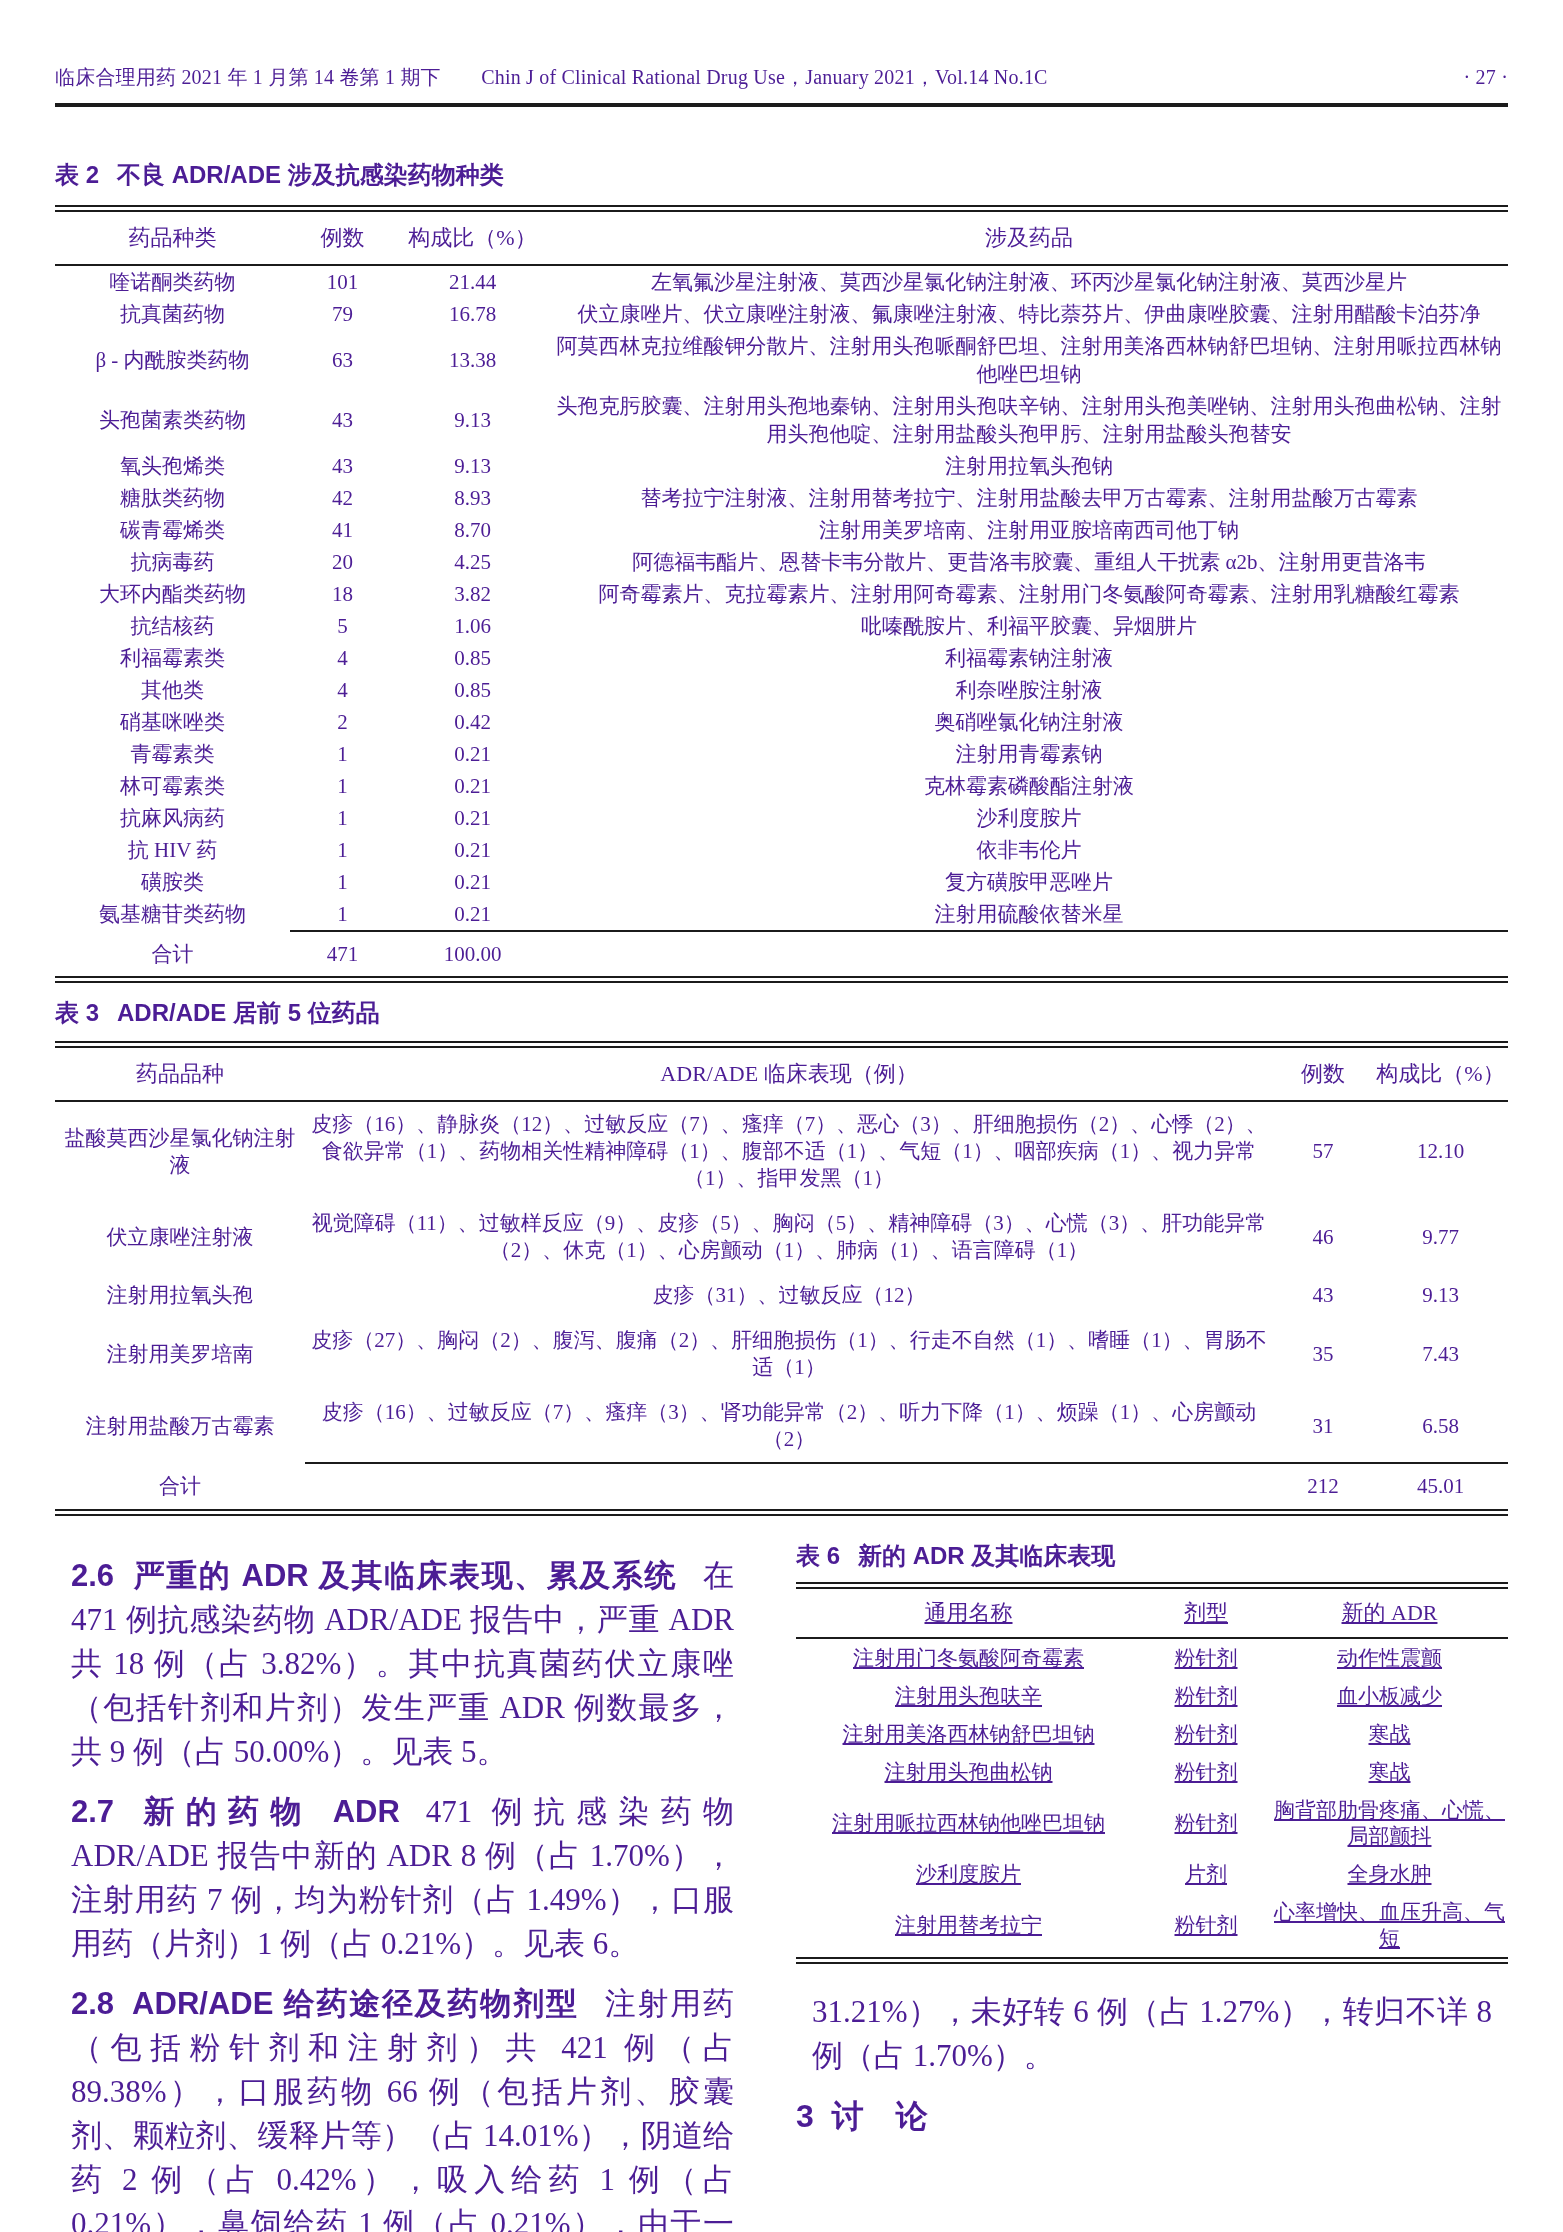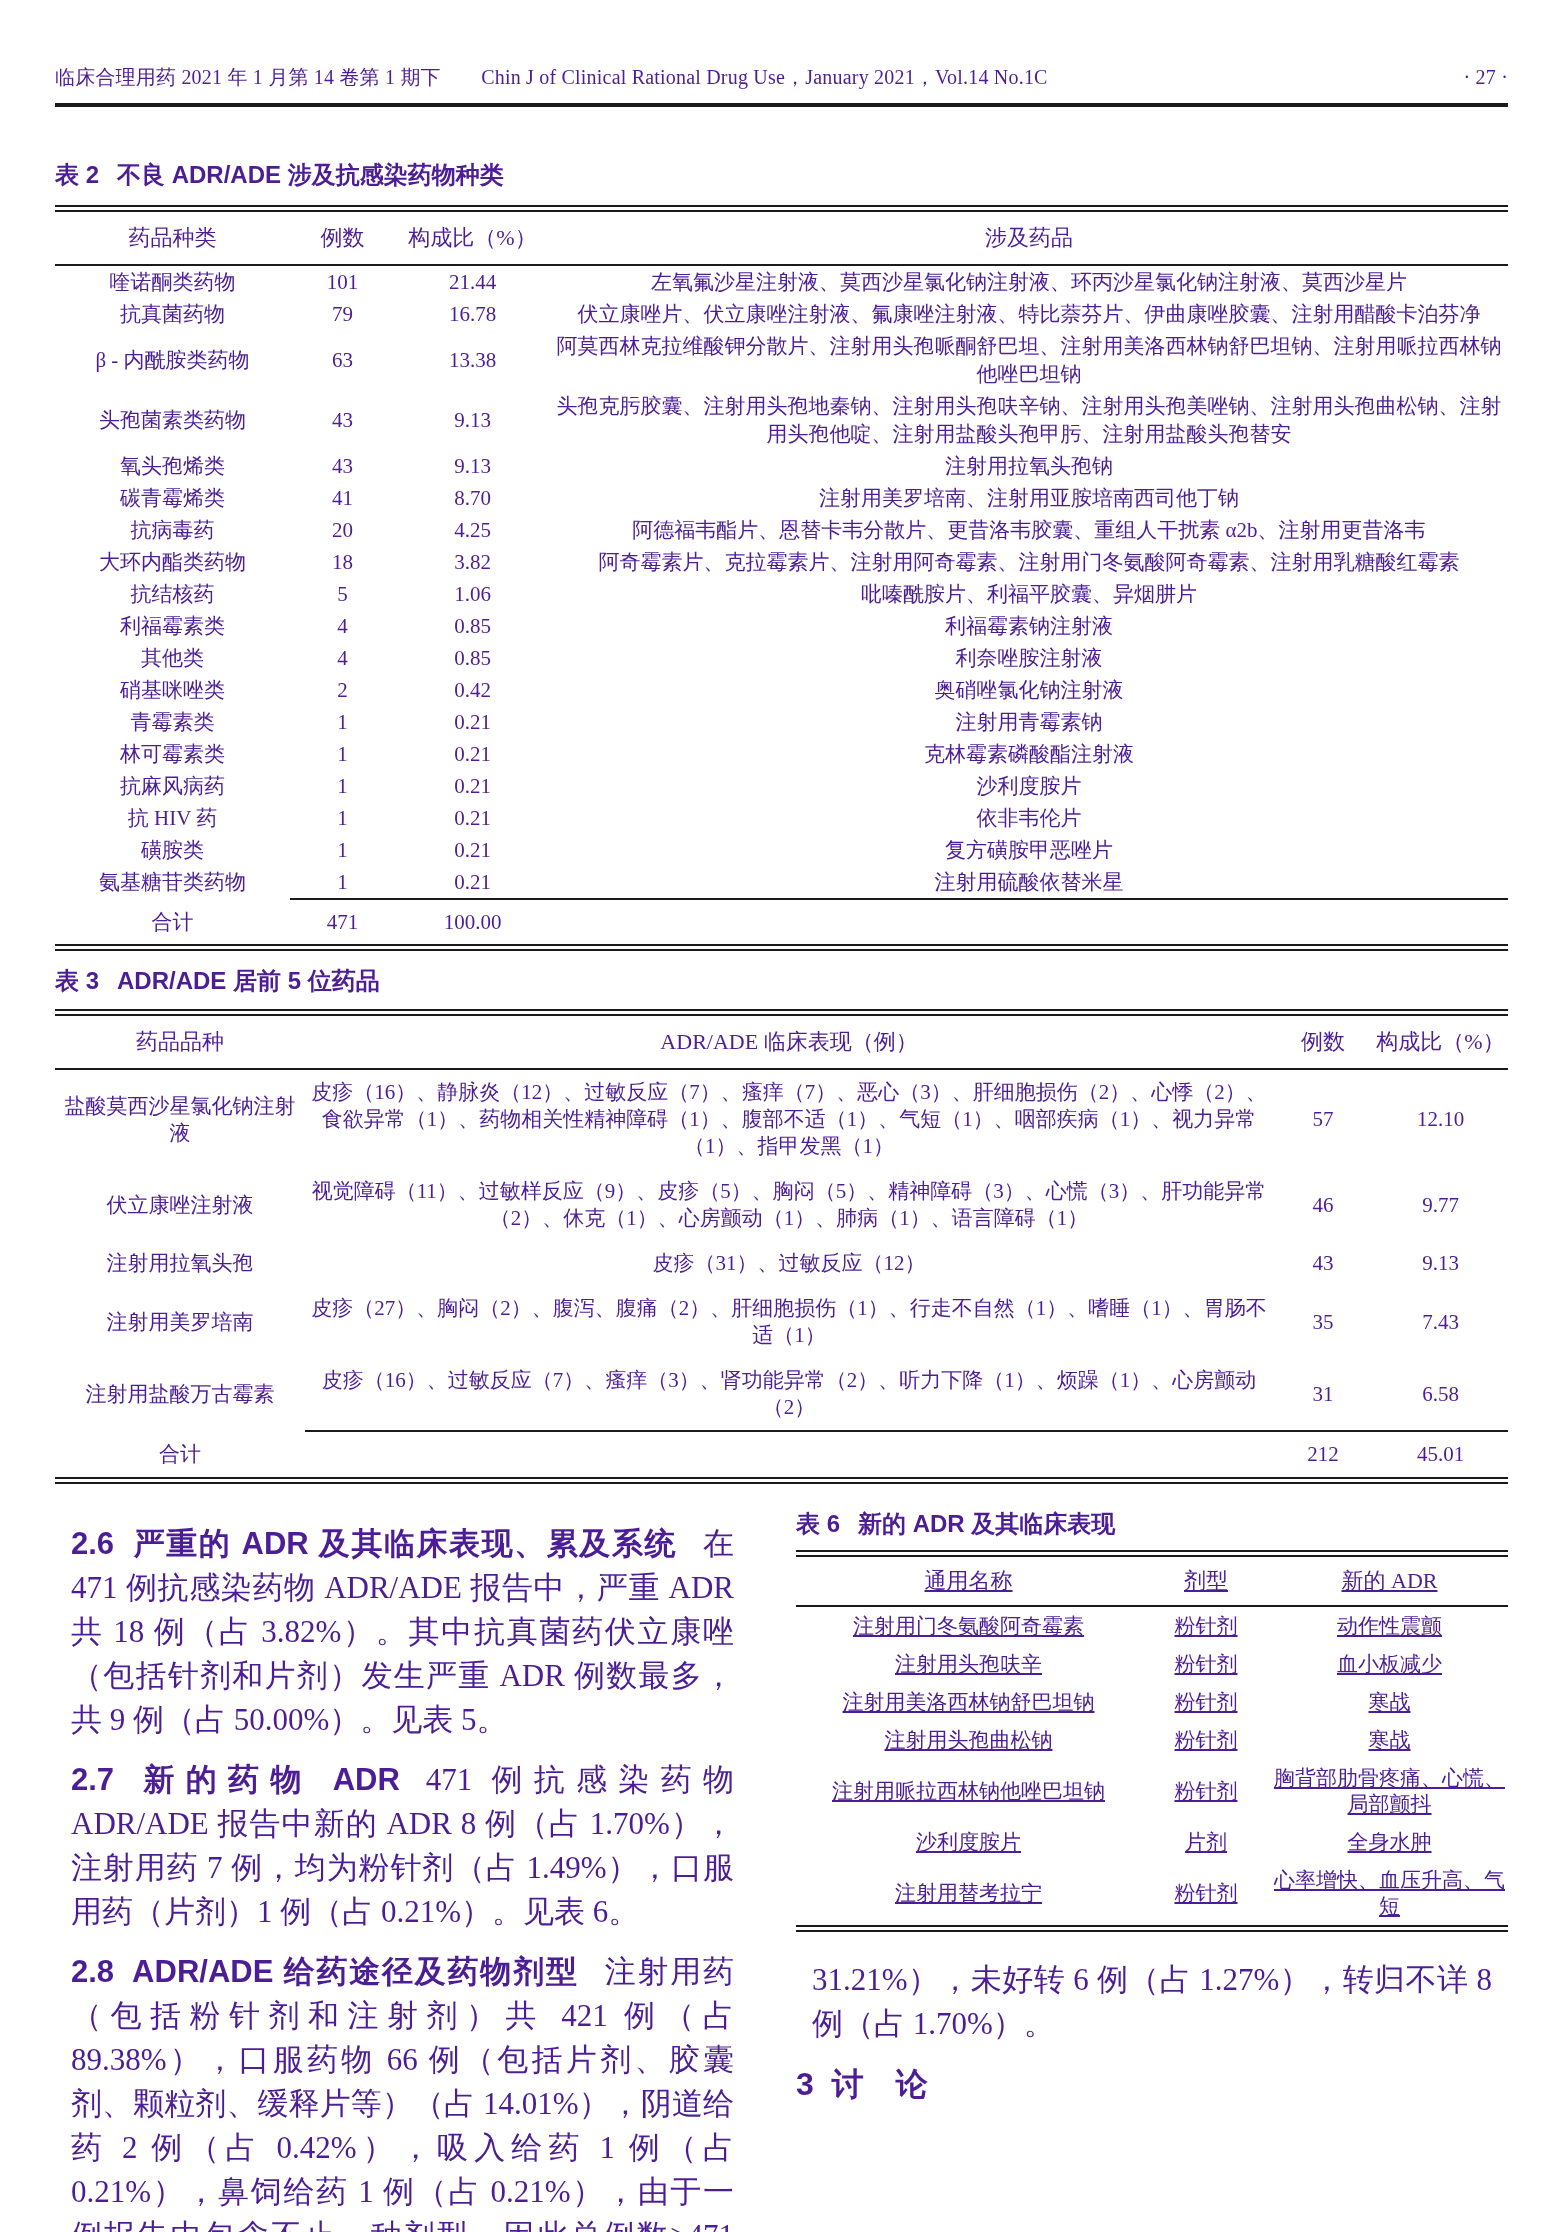--- a/index.html
+++ b/index.html
@@ -111,20 +111,26 @@
         <span>9.13</span>
         <span>头孢克肟胶囊、注射用头孢地秦钠、注射用头孢呋辛钠、注射用头孢美唑钠、注射用头孢曲松钠、注射用头孢他啶、注射用盐酸头孢甲肟、注射用盐酸头孢替安</span>
       </div>
     <div class="row">
         <span>氧头孢烯类</span>
         <span>43</span>
         <span>9.13</span>
         <span>注射用拉氧头孢钠</span>
       </div>
     <div class="row">
+        <span>糖肽类药物</span>
+        <span>42</span>
+        <span>8.93</span>
+        <span>替考拉宁注射液、注射用替考拉宁、注射用盐酸去甲万古霉素、注射用盐酸万古霉素</span>
+      </div>
+    <div class="row">
         <span>碳青霉烯类</span>
         <span>41</span>
         <span>8.70</span>
         <span>注射用美罗培南、注射用亚胺培南西司他丁钠</span>
       </div>
     <div class="row">
         <span>抗病毒药</span>
         <span>20</span>
         <span>4.25</span>
         <span>阿德福韦酯片、恩替卡韦分散片、更昔洛韦胶囊、重组人干扰素 α2b、注射用更昔洛韦</span>

